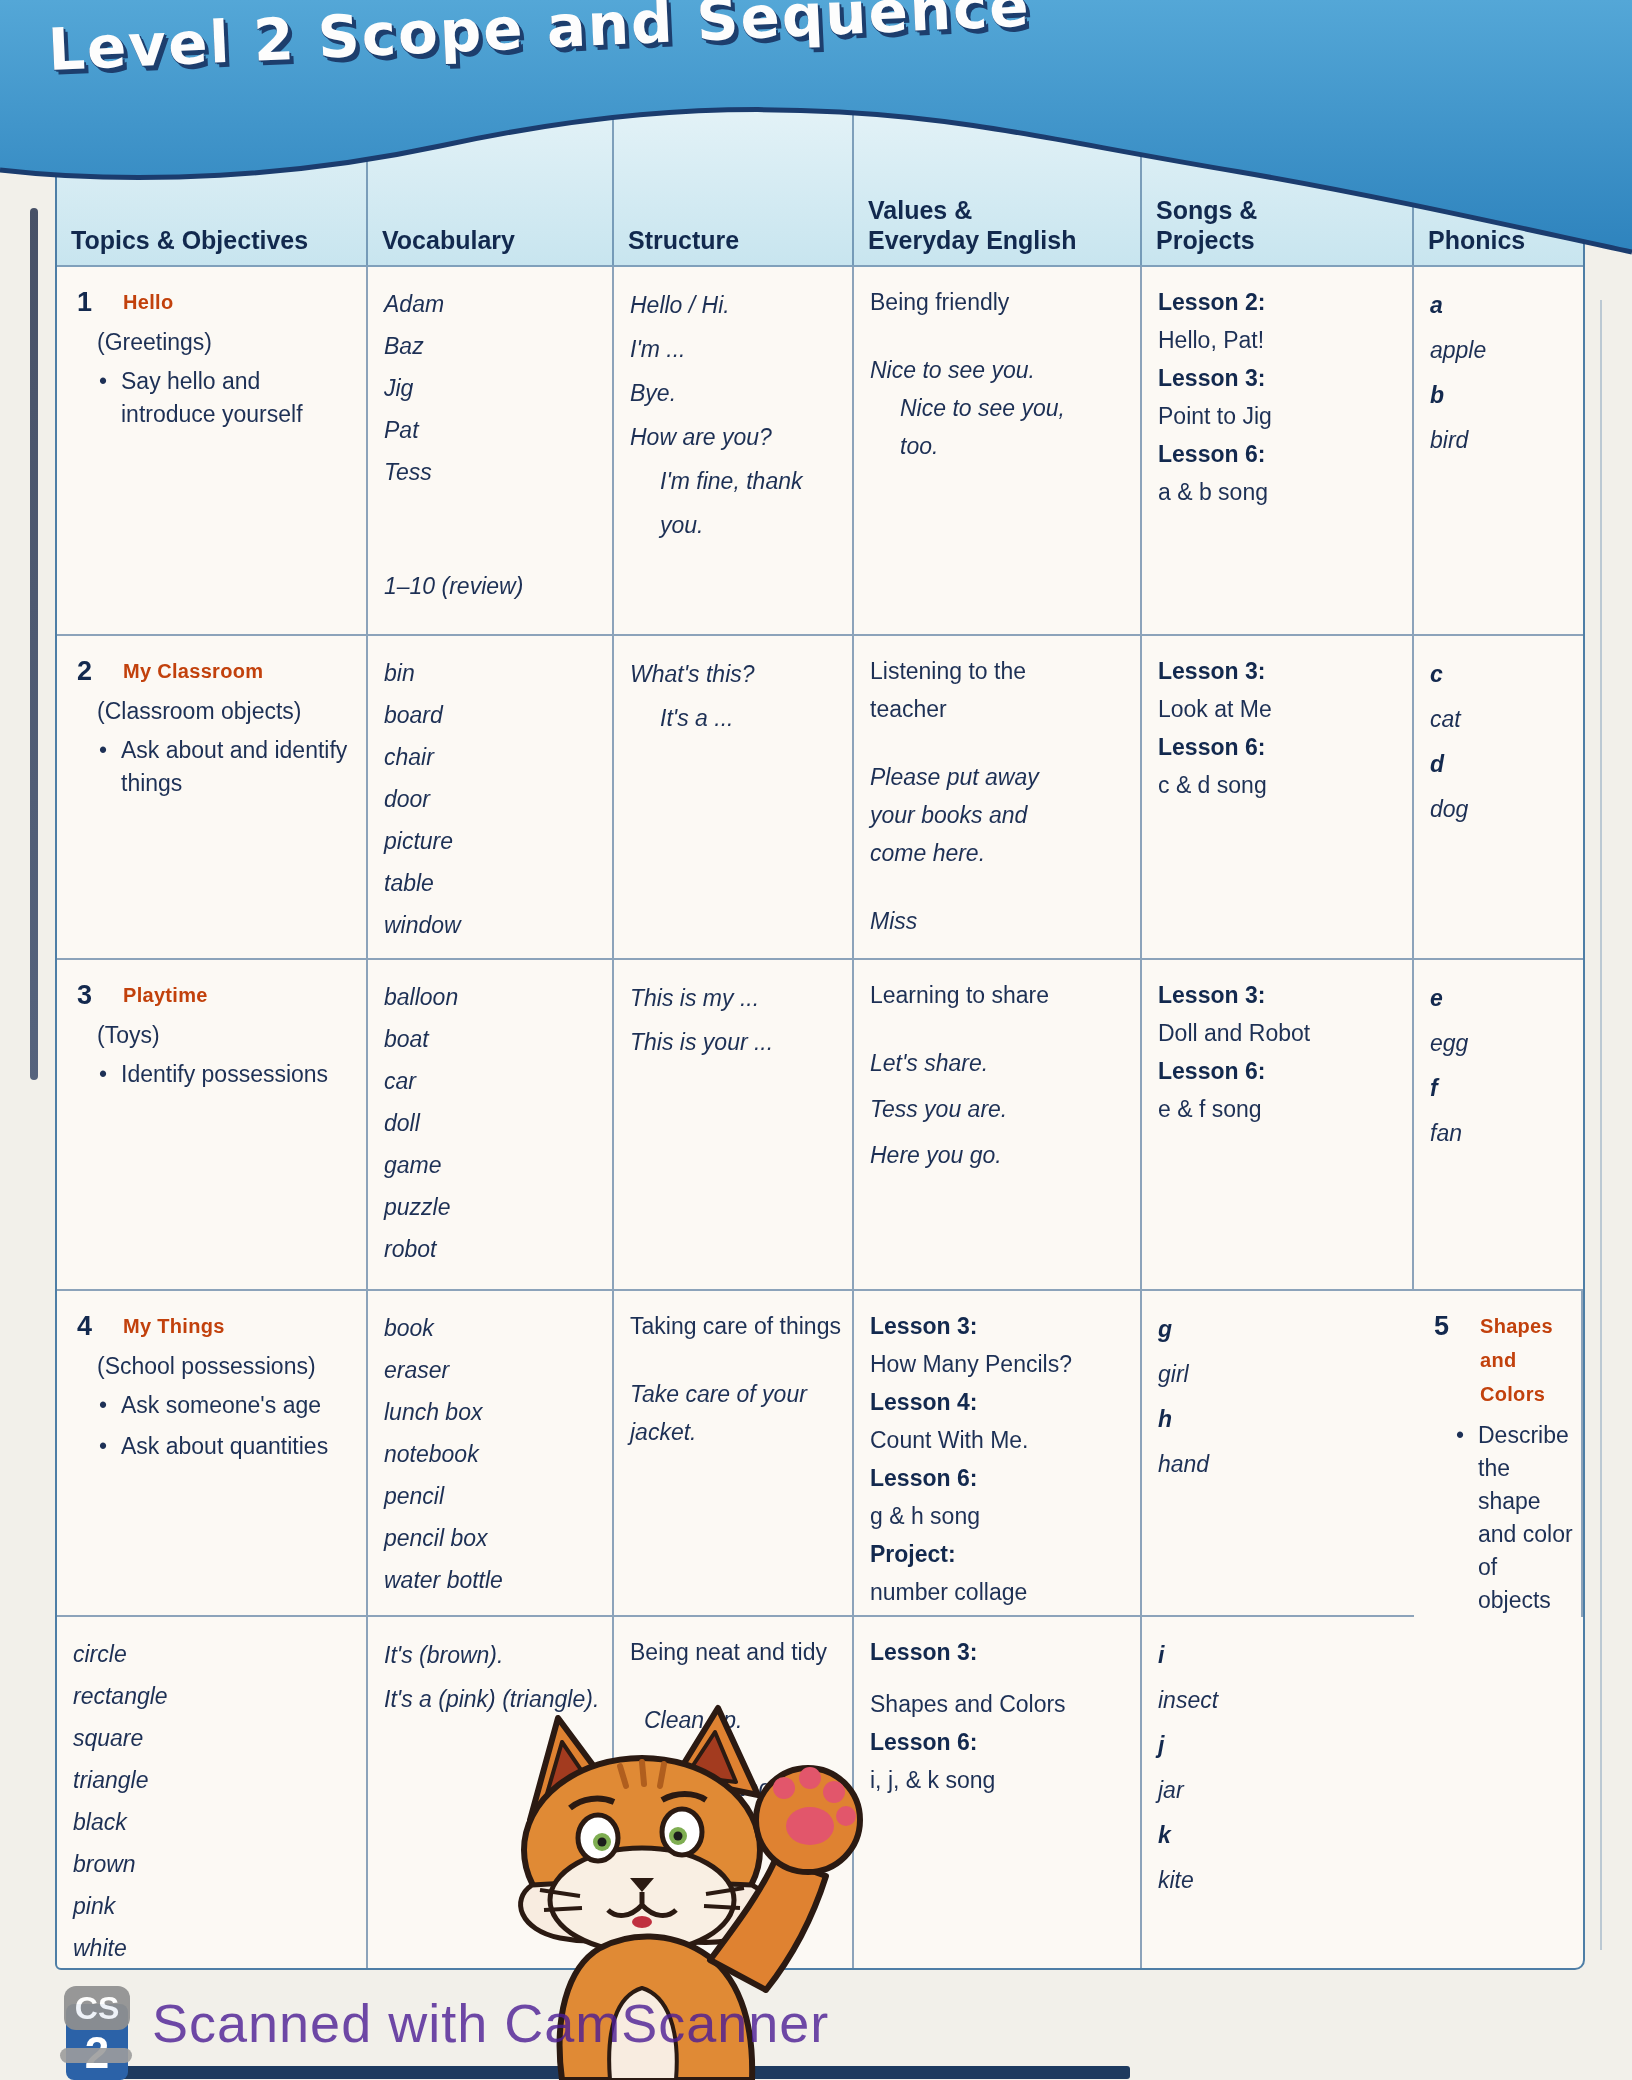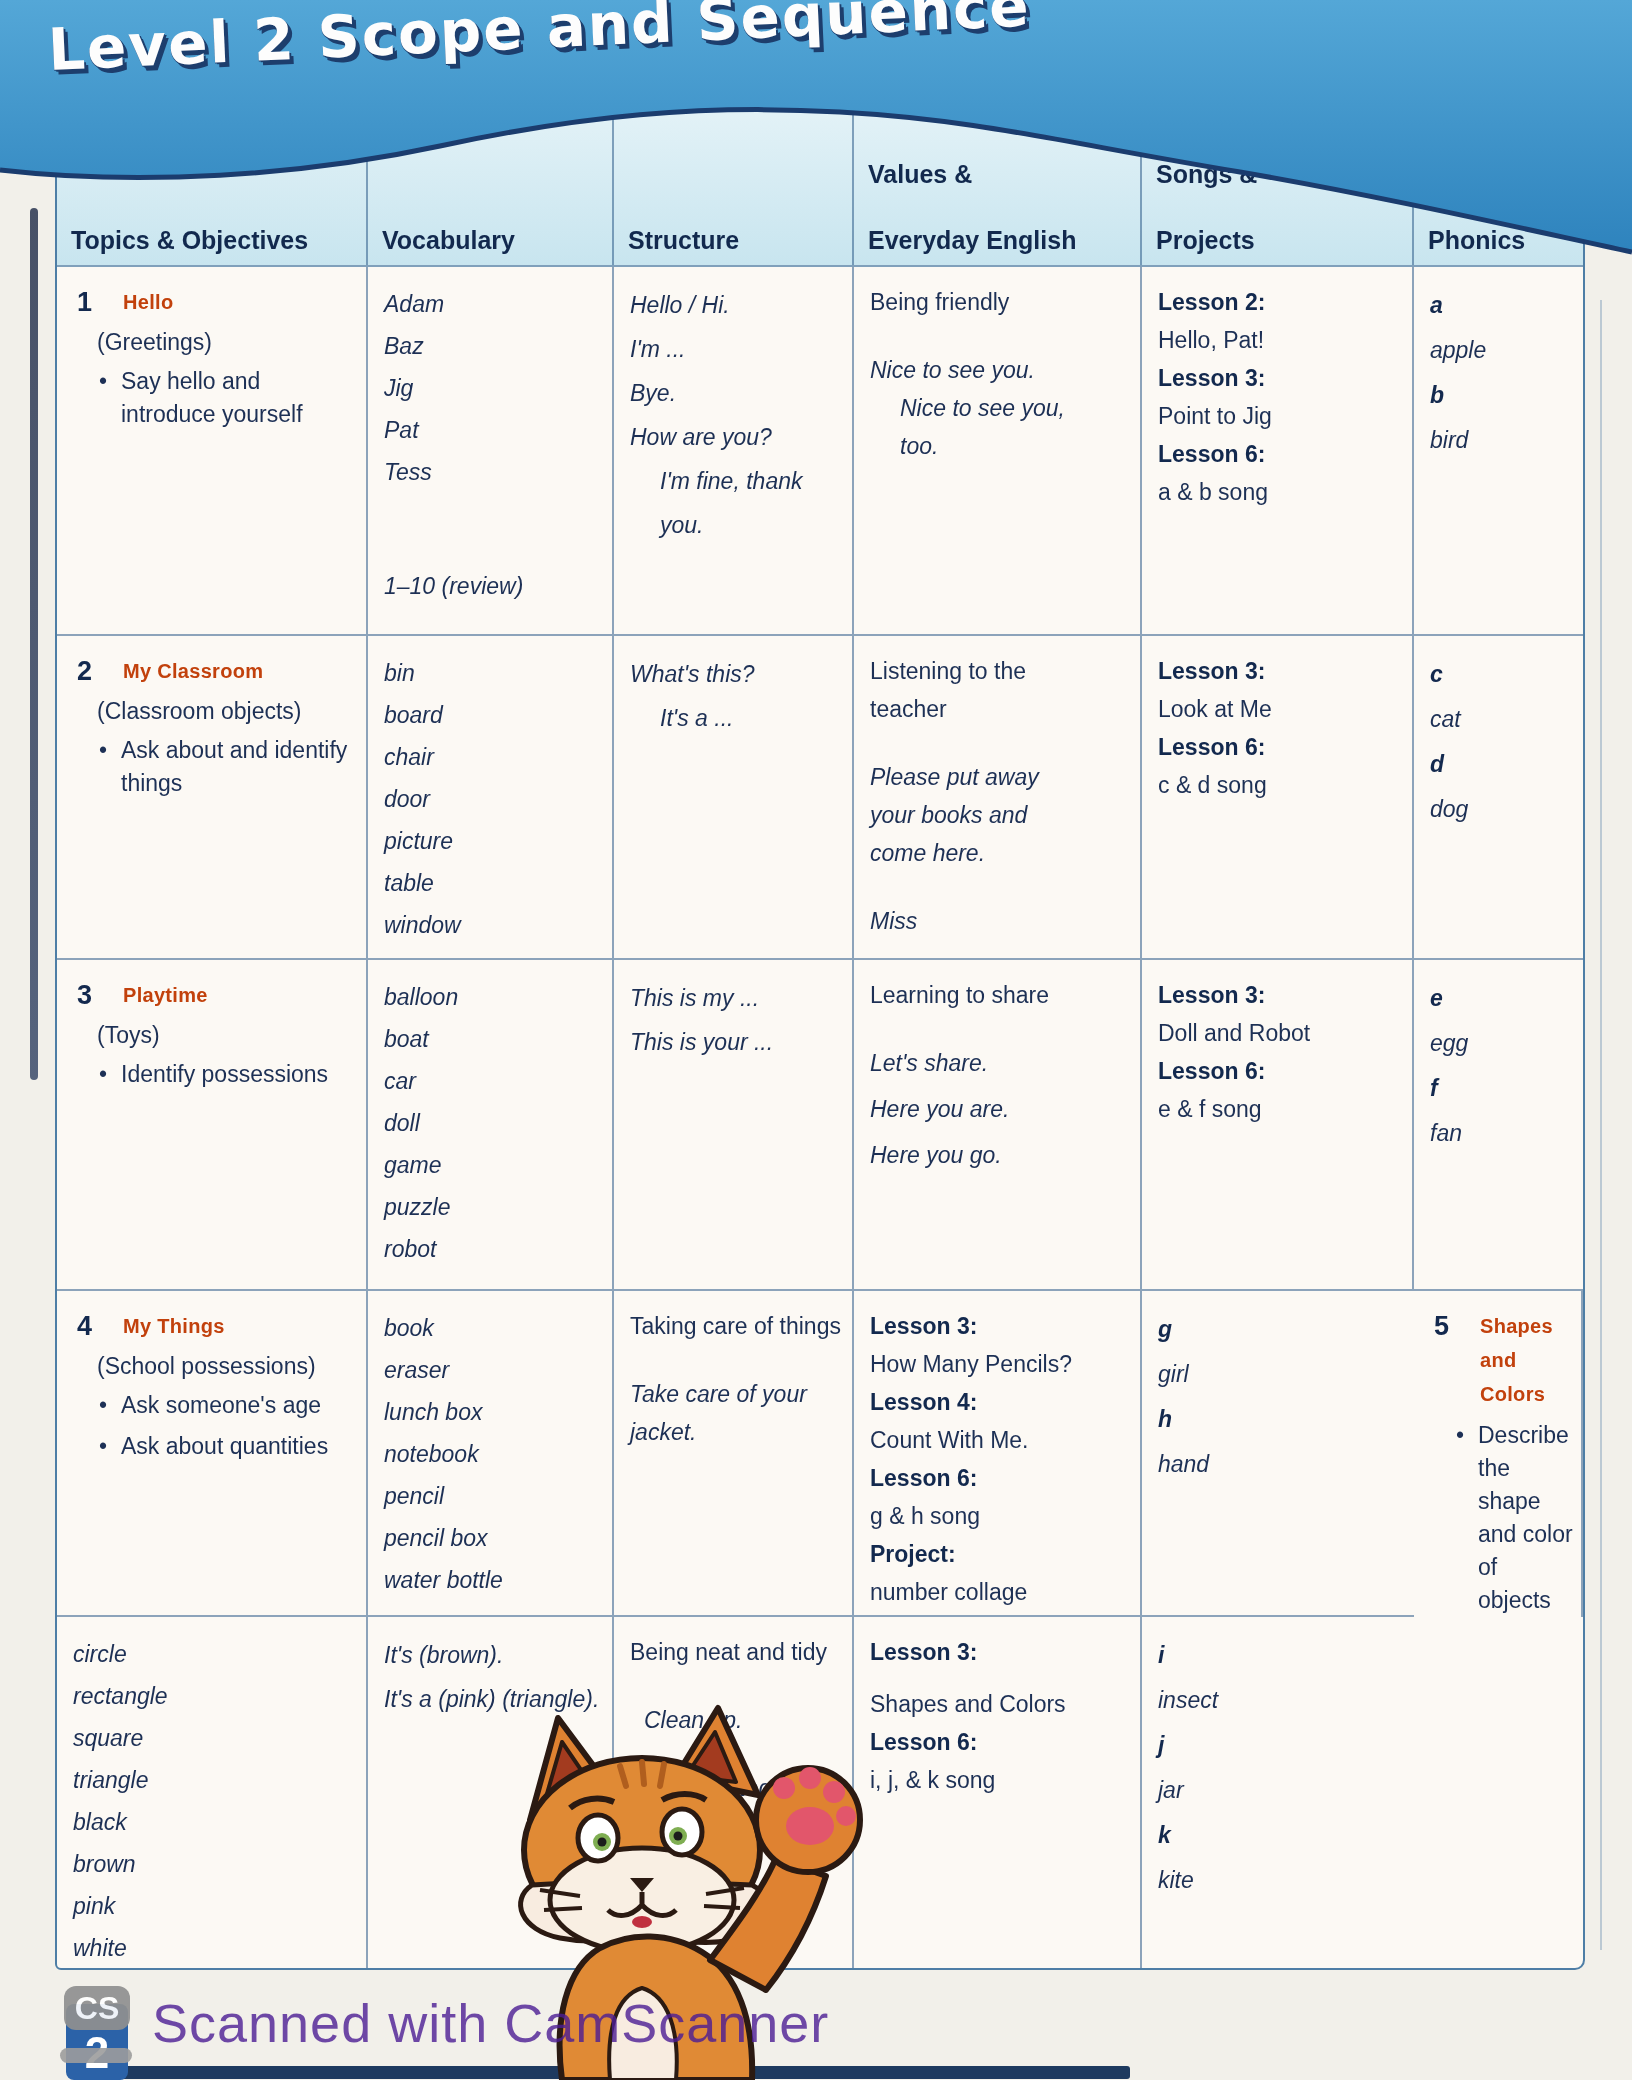--- a/index.html
+++ b/index.html
@@ -27,21 +27,21 @@
     grid-template-columns:311px 246px 240px 288px 272px 1fr;
     grid-template-rows:160px 369px 324px 331px 326px 1fr;
   }
   .gcell{border-right:2px solid rgba(47,93,138,.55);border-bottom:2px solid rgba(47,93,138,.55);box-sizing:border-box;overflow:hidden}
   .last-col{border-right:none}
   .last-row{border-bottom:none}
   .hcell{
     display:flex;flex-direction:column;justify-content:flex-end;
     padding:0 8px 10px 14px;
     background:linear-gradient(180deg,#e3f2f7 0%,#c8e5ef 100%);
-    font-weight:bold;font-size:25px;color:#12294e;gap:36px;
+    font-weight:bold;font-size:25px;color:#12294e;
   }
   .hcell .hl{line-height:30px}
   .bcell{padding:16px 10px 0 16px;font-size:23px}
   .ln{line-height:40px}
   .cv .ln{line-height:42px}
   .cs .ln{line-height:44px}
   .cl .ln{line-height:38px}
   .cg .ln{line-height:38px}
   .cp .ln{line-height:45px}
   .it{font-style:italic}
@@ -218,21 +218,21 @@
       <div class="ln it">puzzle</div>
       <div class="ln it">robot</div>
     </div>
     <div class="gcell bcell cs">
       <div class="ln it">This is my ...</div>
       <div class="ln it">This is your ...</div>
     </div>
     <div class="gcell bcell cl">
       <div class="ln rm">Learning to share</div>
       <div class="ln it Gap">Let's share.</div>
-      <div class="ln it g8">Here you are.</div>
+      <div class="ln it g8">Tess you are.</div>
       <div class="ln it g8">Here you go.</div>
     </div>
     <div class="gcell bcell cg">
       <div class="ln bd">Lesson 3:</div>
       <div class="ln rm">Doll and Robot</div>
       <div class="ln bd">Lesson 6:</div>
       <div class="ln rm">e &amp; f song</div>
     </div>
     <div class="gcell bcell cp last-col">
       <div class="ln bdit">e</div>

